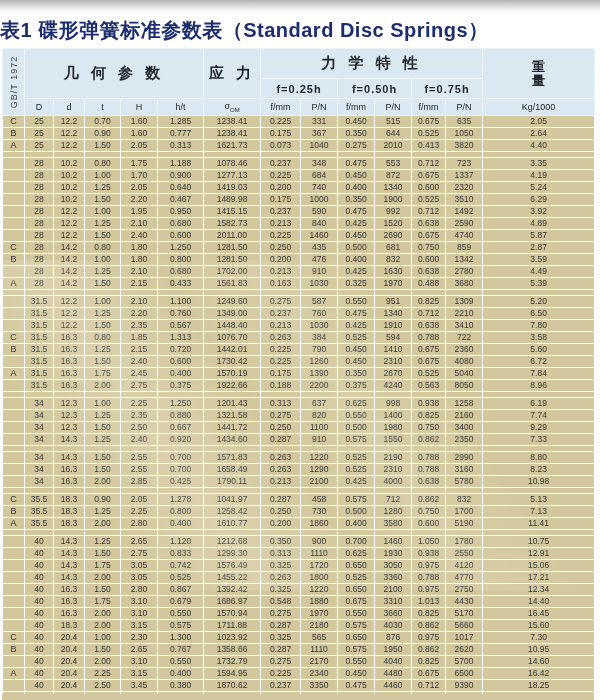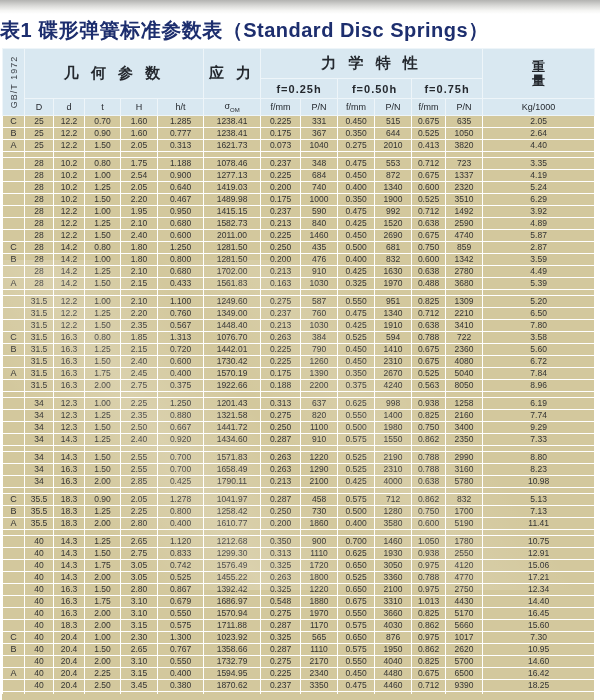--- a/index.html
+++ b/index.html
@@ -198,21 +198,21 @@
             <td>553</td>
             <td>0.712</td>
             <td>723</td>
             <td>3.35</td>
           </tr>
           <tr>
             <td class="lbl"></td>
             <td>28</td>
             <td>10.2</td>
             <td>1.00</td>
-            <td>2.54</td>
+            <td>1.70</td>
             <td>0.900</td>
             <td>1277.13</td>
             <td>0.225</td>
             <td>684</td>
             <td>0.450</td>
             <td>872</td>
             <td>0.675</td>
             <td>1337</td>
             <td>4.19</td>
           </tr>
@@ -842,21 +842,21 @@
           </tr>
           <tr>
             <td class="lbl"></td>
             <td>40</td>
             <td>18.3</td>
             <td>2.00</td>
             <td>3.15</td>
             <td>0.575</td>
             <td>1711.88</td>
             <td>0.287</td>
-            <td>1170</td>
+            <td>2180</td>
             <td>0.575</td>
             <td>4030</td>
             <td>0.862</td>
             <td>5660</td>
             <td>15.60</td>
           </tr>
           <tr>
             <td class="lbl">C</td>
             <td>40</td>
             <td>20.4</td>

